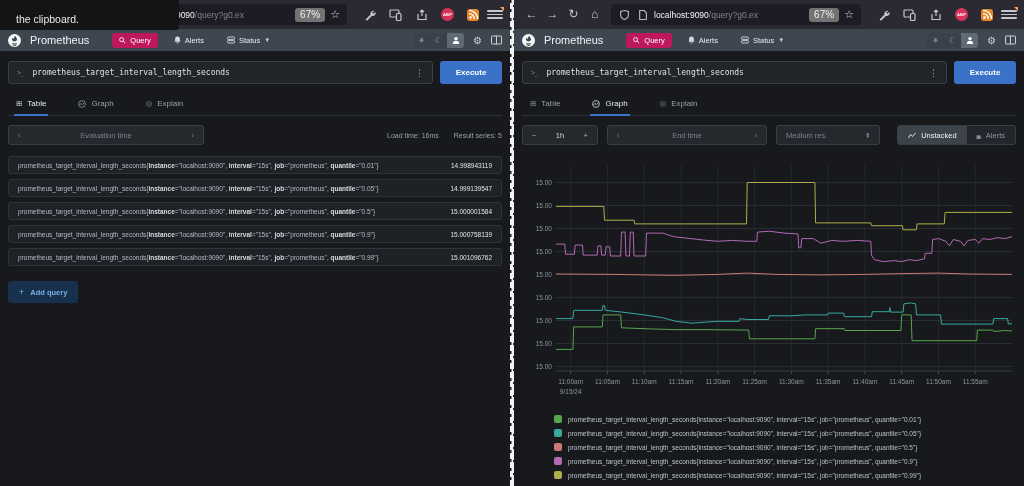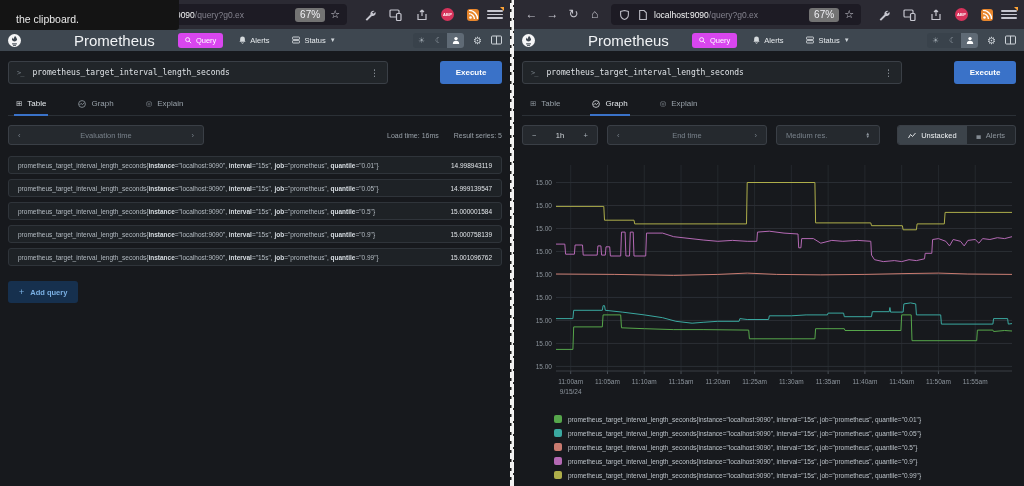--- a/index.html
+++ b/index.html
@@ -28,38 +28,38 @@
   .rss-badge svg{position:absolute;left:1.5px;bottom:1.5px;}
   .menu-btn{position:relative;width:16px;height:16px;display:flex;flex-direction:column;justify-content:center;gap:2px;}
   .menu-btn i{display:block;height:1.4px;background:#c6c6cf;border-radius:1px;}
   .menu-badge{position:absolute;top:0;right:-1px;width:0;height:0;border-left:4px solid transparent;border-top:4px solid #ffa436;}
   .clipboard-tooltip{position:absolute;left:0;top:0;width:179px;height:30px;background:#141414;z-index:30;
     border-radius:0 0 3px 0;display:flex;align-items:flex-end;padding:0 0 5px 16px;box-sizing:border-box;}
   .clipboard-tooltip span{color:#e9e9e9;font-size:10.5px;}
   
   .prom-header{height:22px;background:#3e4750;display:flex;align-items:center;padding:0 8px;gap:9px;}
   .prom-logo{width:13px;height:13px;flex:0 0 auto;}
-  .prom-name{color:#f1f3f5;font-size:15px;margin-right:14px;margin-left:44px;}
+  .prom-name{color:#f1f3f5;font-size:11px;margin-right:14px;}
   .hbtn{display:flex;align-items:center;gap:4px;font-size:7.5px;color:#e6eaed;padding:3px 7px;border-radius:3px;}
-  .hbtn.primary{background:#d946ef;color:#fff;}
+  .hbtn.primary{background:#be185d;color:#fff;}
   .hicon{opacity:.9;display:flex;}
   .caret{font-size:6px;color:#cdd3d8;}
   .header-right{margin-left:auto;display:flex;align-items:center;gap:9px;}
   .theme-seg{display:flex;background:#39424b;border-radius:3px;overflow:hidden;}
   .theme-seg .seg{width:17px;height:15px;display:flex;align-items:center;justify-content:center;color:#9aa3ab;font-size:8px;}
   .theme-seg .seg.active{background:#5f6a75;color:#fff;}
   
   .main{padding:0 8px;}
   .query-row{margin-top:10px;display:flex;gap:7px;}
   .query-input{flex:1;height:21px;background:#212529;border:1px solid #3a3f46;border-radius:3px;display:flex;align-items:center;
     padding:0 8px;font-family:"DejaVu Sans Mono",monospace;font-size:8px;color:#dee2e6;}
   .prompt{color:#79828a;margin-right:9px;font-size:7px;letter-spacing:-1px;}
   .kebab{margin-left:auto;color:#aab2ba;font-size:9px;}
   .execute-btn{width:62px;height:23px;background:#3a72c8;color:#fff;border-radius:3px;font-size:8px;font-weight:bold;
-    display:flex;align-items:center;justify-content:center;margin-left:45px;}
+    display:flex;align-items:center;justify-content:center;}
   .tabs{display:flex;gap:28px;margin-top:11px;border-bottom:1px solid #2b3036;padding:0 6px;}
   .tab{font-size:8px;color:#98a1a9;padding:4px 2px 6px;display:flex;gap:5px;align-items:center;border-bottom:2px solid transparent;margin-bottom:-1px;}
   .tab.active{color:#e4e8ec;border-bottom-color:#3a72c8;}
   .tab .ticon{font-size:7.5px;opacity:.85;display:flex;}
   .controls-row{margin-top:9px;display:flex;align-items:center;gap:9px;}
   .ctrl{height:20px;background:#25292e;border:1px solid #3a3f46;border-radius:3px;color:#79828b;font-size:7.5px;
     display:flex;align-items:center;padding:0 9px;box-sizing:border-box;}
   .eval{width:196px;justify-content:space-between;}
   .endtime{width:160px;justify-content:space-between;}
   .range-ctrl{width:76px;justify-content:space-between;color:#aab2ba;}

